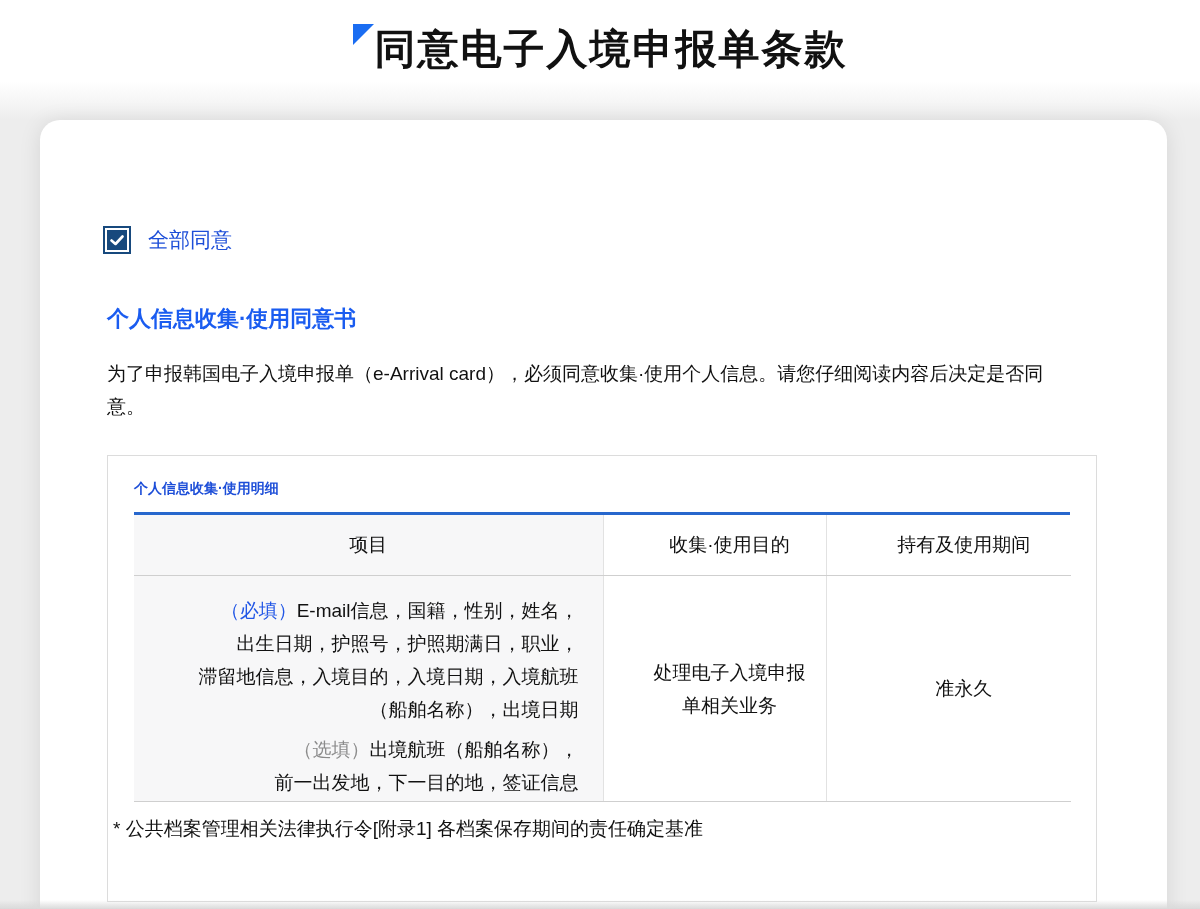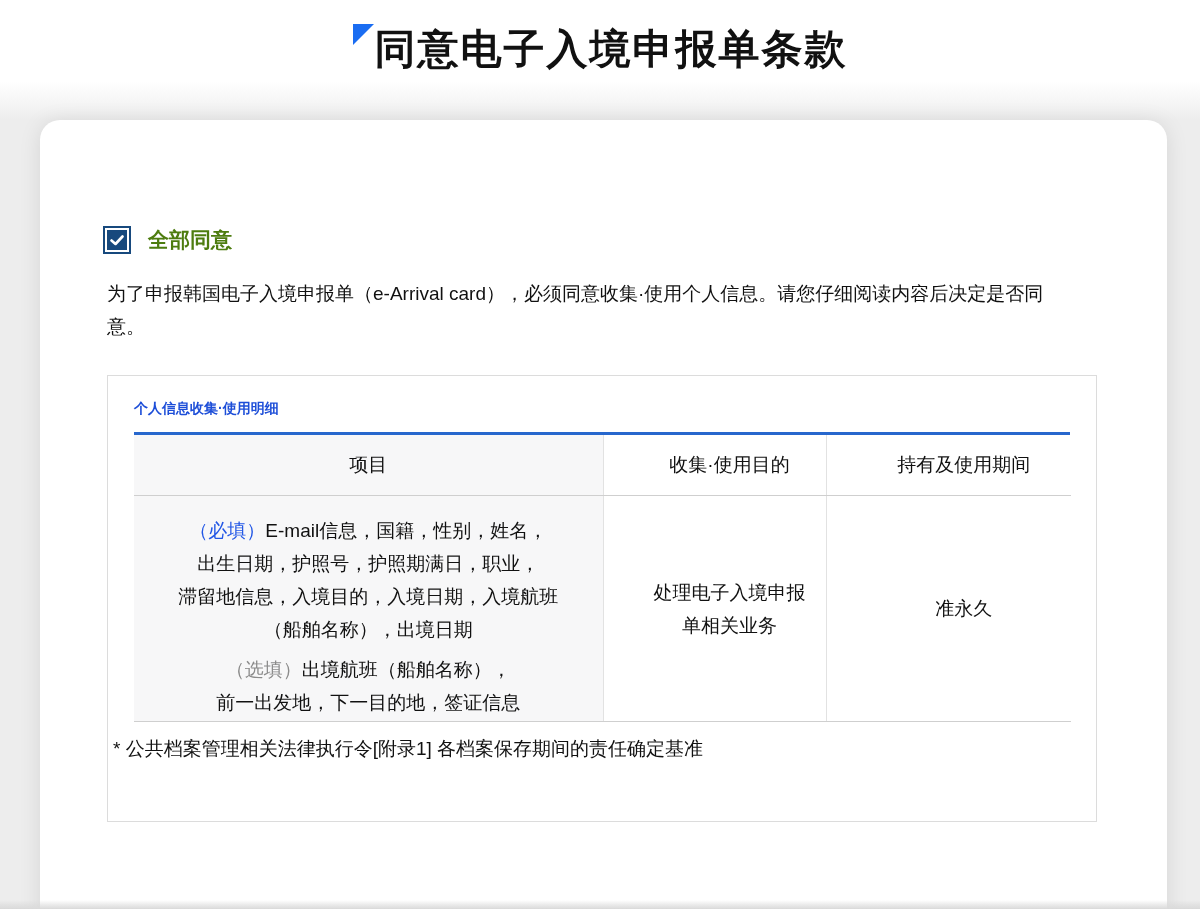--- a/index.html
+++ b/index.html
@@ -71,21 +71,21 @@
   }
   .checkbox-inner {
     width: 100%;
     height: 100%;
     background: #17497d;
     display: flex;
     align-items: center;
     justify-content: center;
   }
   .checkbox-inner svg { display: block; }
-  .agree-label { font-size: 21px; color: #4d7c0f; font-weight: bold; }
+  .agree-label { font-size: 21px; color: #1d4ed8; }
 
   
   .section-heading {
     margin: 50px 0 0 4px;
     font-size: 22px;
     font-weight: 700;
     color: #1a5cf0;
   }
   .intro {
     margin: 23px 66px 0 4px;
@@ -137,21 +137,21 @@
   .detail-table td + td { border-left: 1px solid #e2e2e2; padding-left: 31px; }
   .detail-table th.col-items,
   .detail-table td.cell-items { background: #f7f7f8; }
   .detail-table td {
     border-bottom: 1px solid #cfcfcf;
     vertical-align: middle;
   }
   .cell-items {
     padding: 18px 24px 2px 24px;
     line-height: 33px;
-    text-align: center;
+    text-align: right;
     white-space: pre-line;
   }
   .cell-items .opt-block { display: block; margin-top: 7px; }
   .req-label { color: #2257e6; }
   .opt-label { color: #8b8b8b; }
   .cell-center {
     text-align: center;
     line-height: 33px;
     white-space: pre-line;
   }
@@ -190,20 +190,21 @@
     <span class="checkbox">
       <span class="checkbox-inner">
         <svg width="14" height="11" viewBox="0 0 14 11">
           <polyline points="1.5,5.5 5.5,9 12.5,1.5" fill="none" stroke="#ffffff" stroke-width="2.6" stroke-linecap="round" stroke-linejoin="round"></polyline>
         </svg>
       </span>
     </span>
     <span class="agree-label">全部同意</span>
   </div>
 
+  <h2 class="section-heading">个人信息收集·使用同意书</h2>
 
   <p class="intro">为了申报韩国电子入境申报单（e-Arrival card），必须同意收集·使用个人信息。请您仔细阅读内容后决定是否同意。</p>
 
   <div class="panel">
     <h3 class="panel-heading" style="margin:0 26px;">个人信息收集·使用明细</h3>
     <div class="blue-rule"></div>
 
     <table class="detail-table">
       <colgroup>
           <col class="c1">

